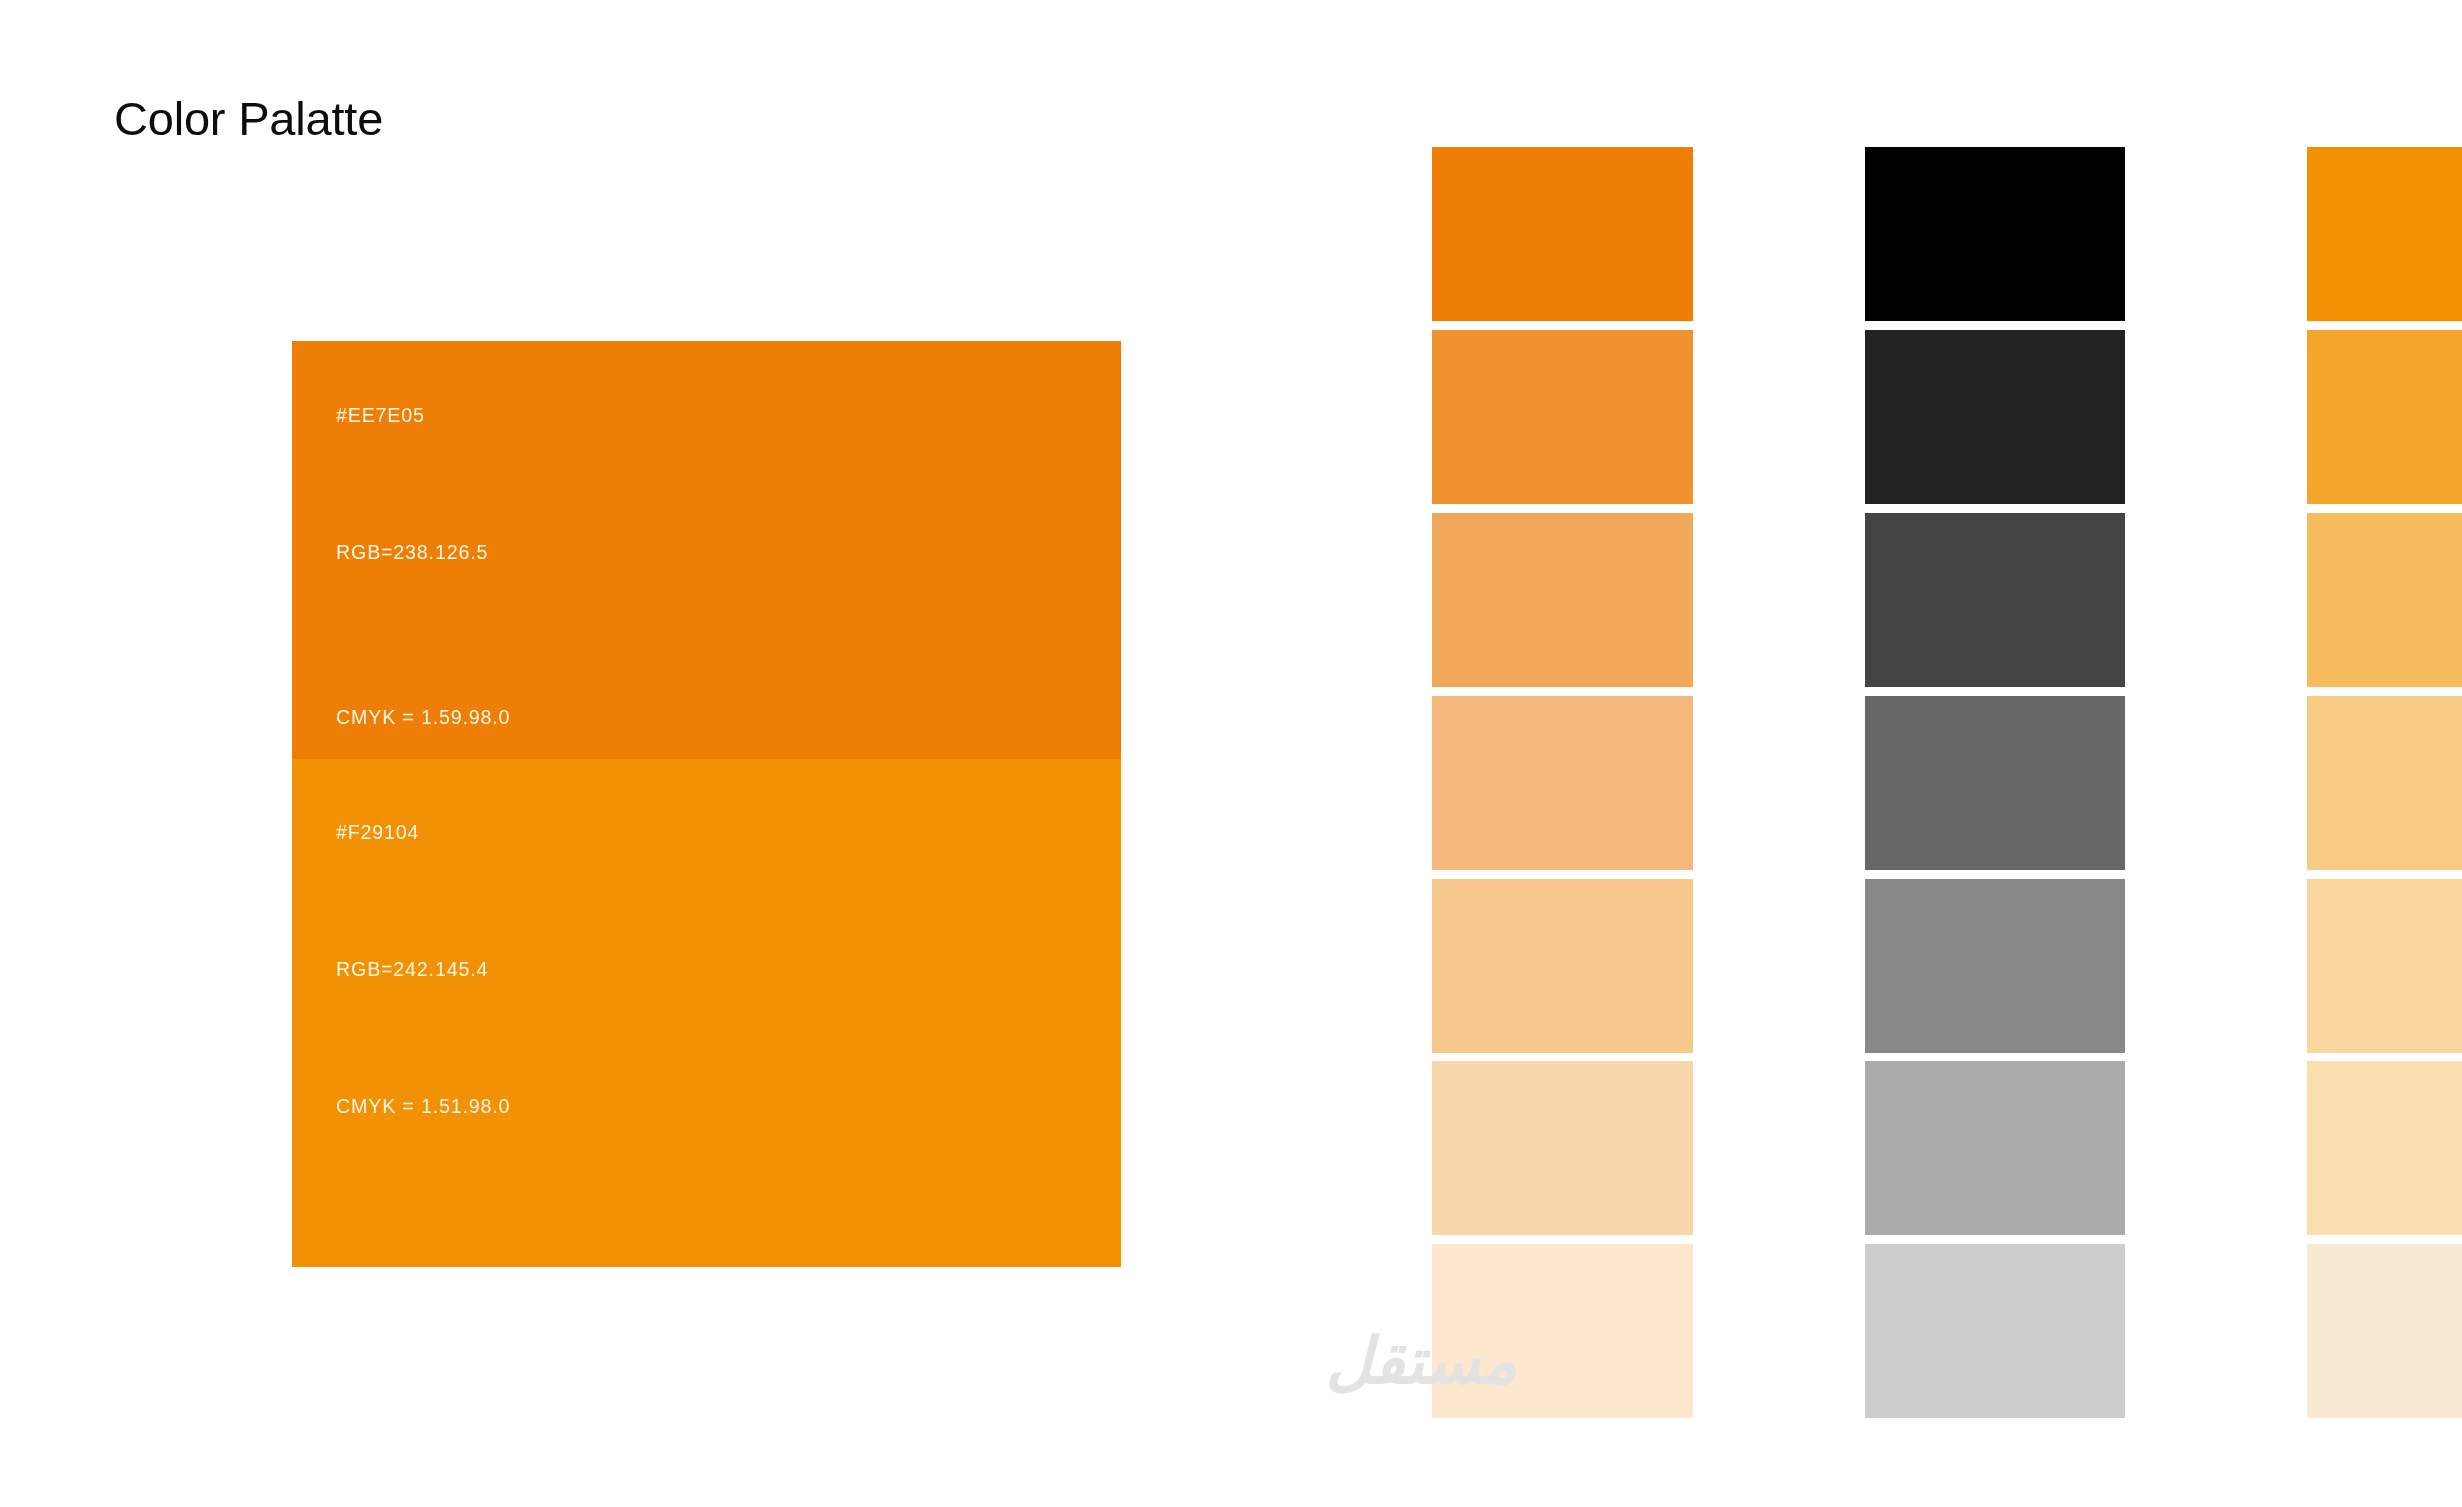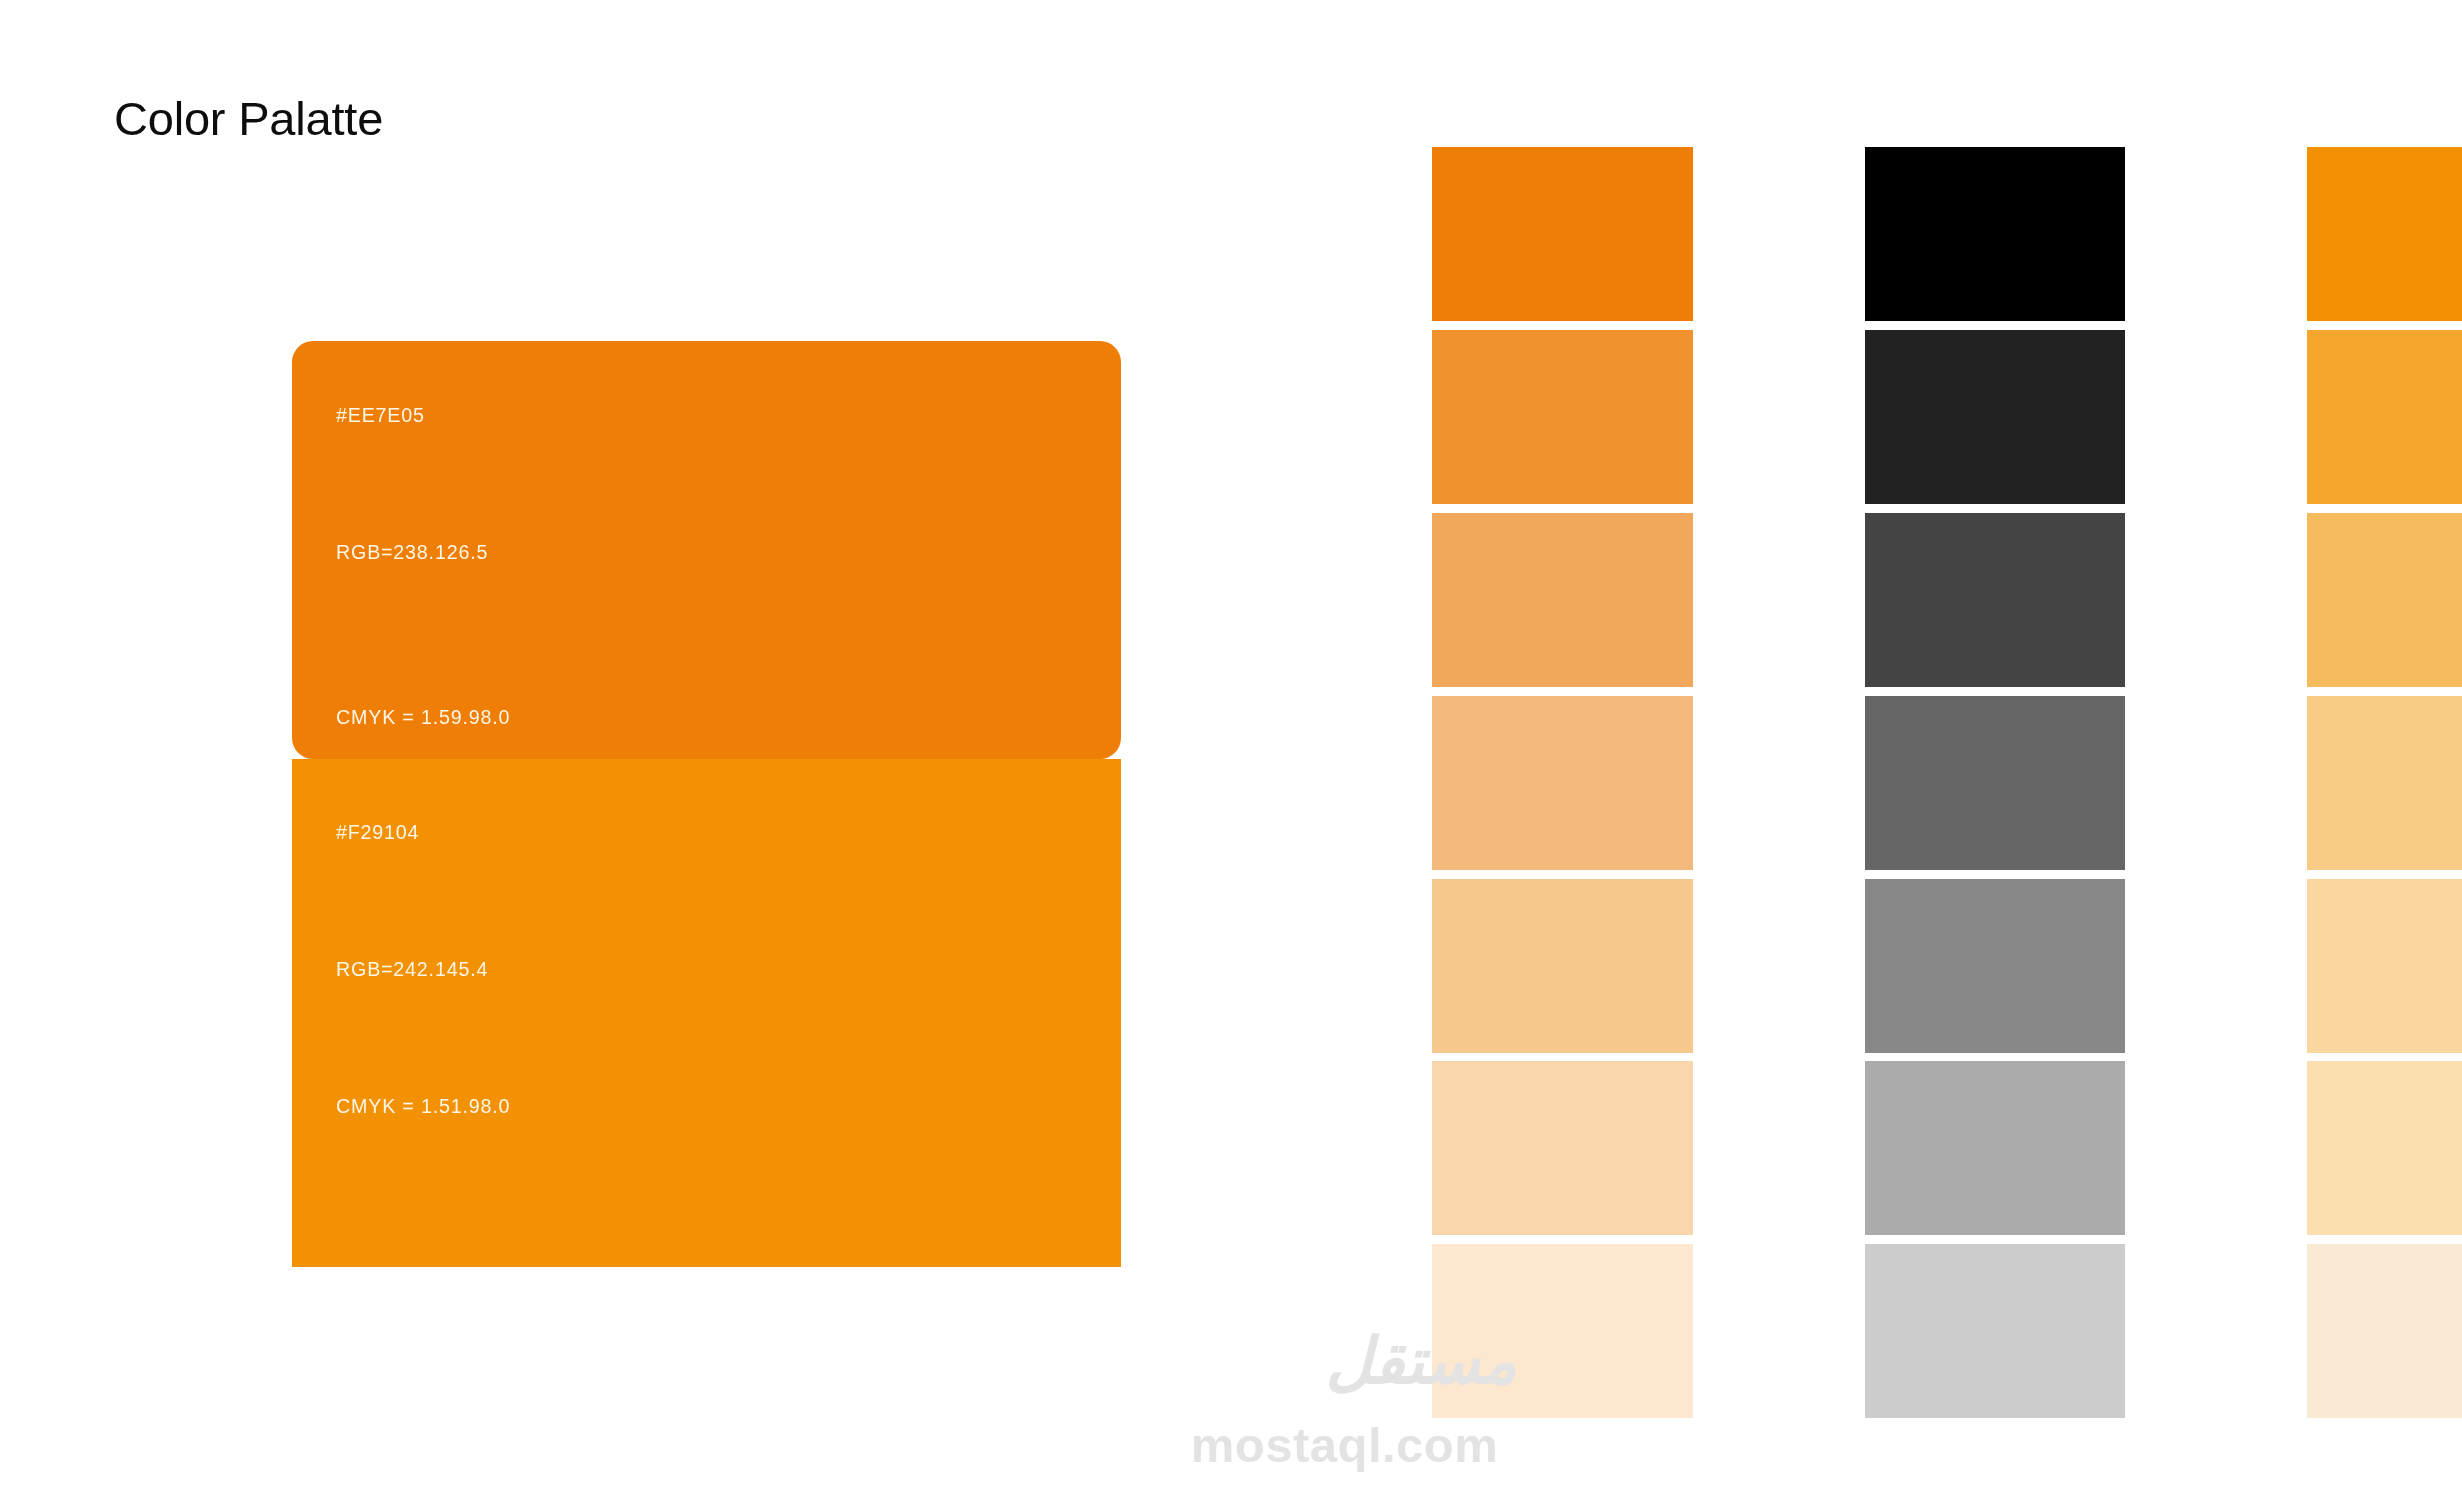--- a/index.html
+++ b/index.html
@@ -122,21 +122,21 @@
 </style>
 </head>
 <body>
 
 <div id="canvas" style="background: rgb(255, 255, 255);">
 
   <div id="page-title">Color Palatte</div>
 
   <div id="spec-panel">
 
-    <div class="spec-block primary" style="background: rgb(238, 126, 5); border-radius: 21px;">
+    <div class="spec-block primary" style="background: rgb(238, 126, 5);">
       <span class="spec-line l1">#EE7E05</span>
       <span class="spec-line l2">RGB=238.126.5</span>
       <span class="spec-line l3">CMYK = 1.59.98.0</span>
     </div>
 
     <div class="spec-block secondary" style="background: rgb(242, 145, 4);">
       <span class="spec-line l1">#F29104</span>
       <span class="spec-line l2">RGB=242.145.4</span>
       <span class="spec-line l3">CMYK = 1.51.98.0</span>
     </div>
@@ -168,17 +168,16 @@
     <div class="swatch" style="background: rgb(244, 166, 44);"></div>
     <div class="swatch" style="background: rgb(246, 187, 92);"></div>
     <div class="swatch" style="background: rgb(249, 204, 133);"></div>
     <div class="swatch" style="background: rgb(250, 215, 159);"></div>
     <div class="swatch" style="background: rgb(251, 223, 175);"></div>
     <div class="swatch" style="background: rgb(248, 234, 211);"></div>
   </div>
 
   <div id="watermark">
     <div id="watermark-arabic" style="color: rgb(227, 227, 227);">مستقل</div>
-    <div id="watermark-domain" style="color: rgb(227, 227, 227);">mostaql.com</div>
   </div>
 
 </div>
 
 
 </body></html>

